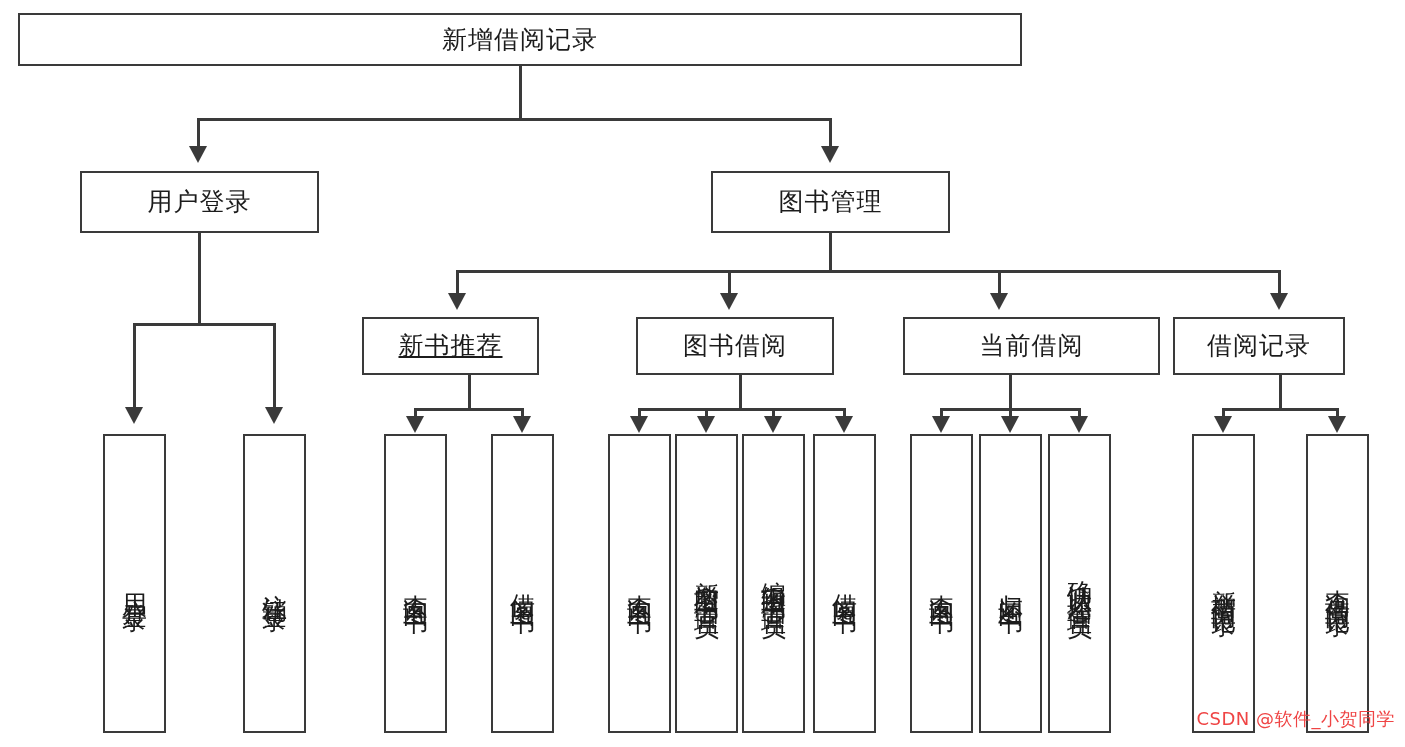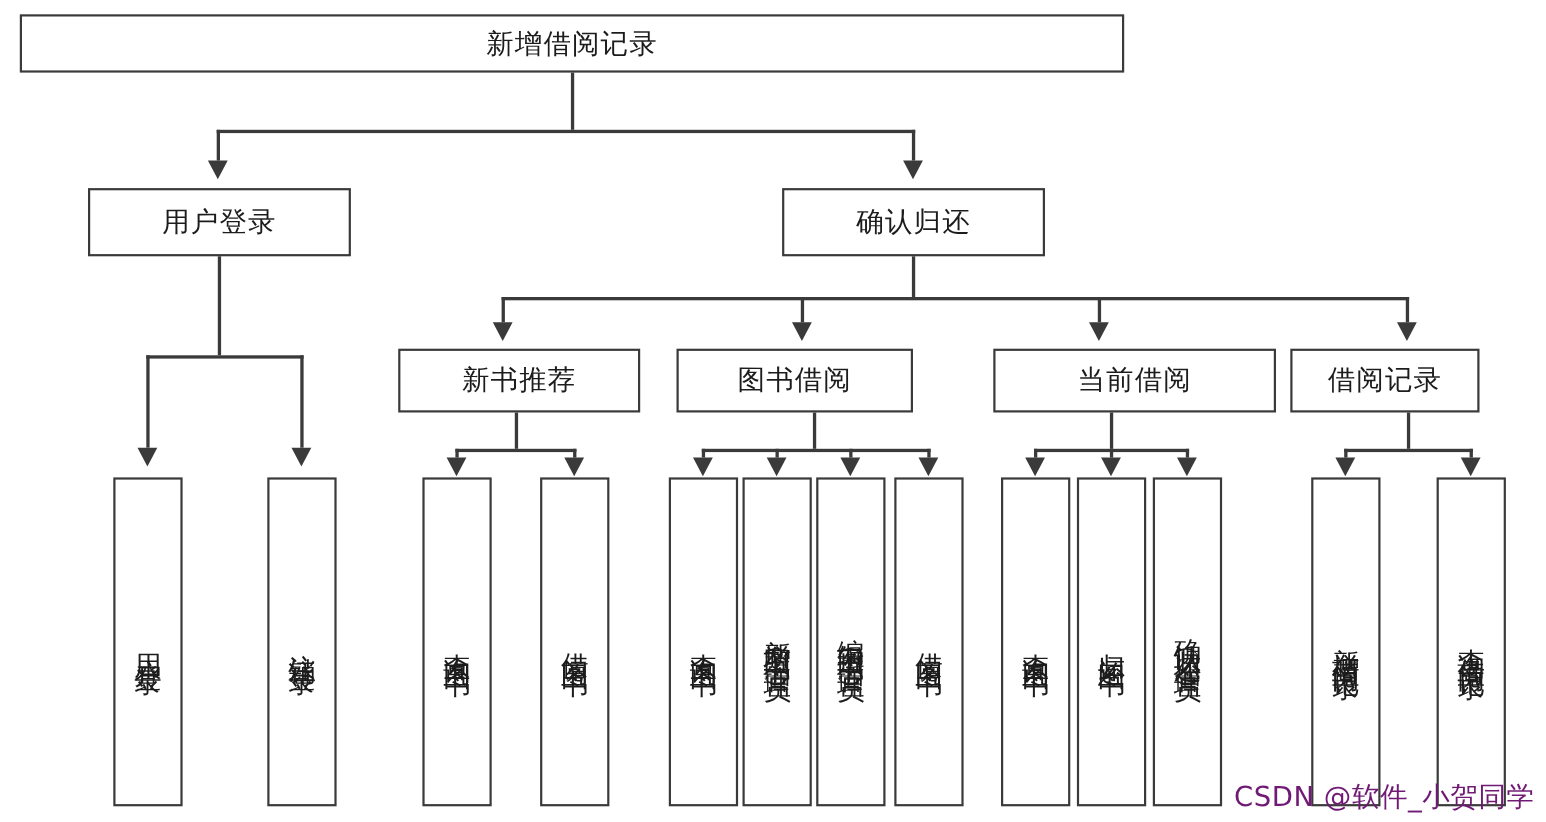--- a/index.html
+++ b/index.html
@@ -64,23 +64,23 @@
     width:0;height:0;
     border-left:9px solid transparent;
     border-right:9px solid transparent;
     border-top:17px solid #3a3a3a;
   }
 
   
   #watermark{
     position:absolute;
     right:10px;
-    bottom:6px;
-    font-size:25px;
-    color:#701a75;
+    bottom:16px;
+    font-size:18px;
+    color:#ef4444;
     letter-spacing:0.5px;
     white-space:nowrap;
     user-select:none;
   }
 </style>
 </head>
 <body>
 
 <div id="canvas">
 
@@ -94,45 +94,45 @@
   <div class="ln v" style="left:197px;top:118px;width:3px;height:28px;"></div>
   <div class="ln v" style="left:829px;top:118px;width:3px;height:28px;"></div>
   <div class="arrow" style="left:189px;top:146px;"></div>
   <div class="arrow" style="left:821px;top:146px;"></div>
 
   <div class="node h-node" id="n-user-login" style="left:80px;top:171px;width:239px;height:62px;">
     <span class="lbl">用户登录</span>
   </div>
 
   <div class="node h-node" id="n-book-admin" style="left:711px;top:171px;width:239px;height:62px;">
-    <span class="lbl">确认归还</span>
+    <span class="lbl">图书管理</span>
   </div>
 
   <div class="ln v" style="left:198px;top:233px;width:3px;height:90px;"></div>
   <div class="ln h" style="left:133px;top:323px;width:143px;height:3px;"></div>
   <div class="ln v" style="left:133px;top:323px;width:3px;height:84px;"></div>
   <div class="ln v" style="left:273px;top:323px;width:3px;height:84px;"></div>
   <div class="arrow" style="left:125px;top:407px;"></div>
   <div class="arrow" style="left:265px;top:407px;"></div>
 
   <div class="ln v" style="left:829px;top:233px;width:3px;height:37px;"></div>
   <div class="ln h" style="left:456px;top:270px;width:825px;height:3px;"></div>
   <div class="ln v" style="left:456px;top:270px;width:3px;height:23px;"></div>
   <div class="ln v" style="left:728px;top:270px;width:3px;height:23px;"></div>
   <div class="ln v" style="left:998px;top:270px;width:3px;height:23px;"></div>
   <div class="ln v" style="left:1278px;top:270px;width:3px;height:23px;"></div>
   <div class="arrow" style="left:448px;top:293px;"></div>
   <div class="arrow" style="left:720px;top:293px;"></div>
   <div class="arrow" style="left:990px;top:293px;"></div>
   <div class="arrow" style="left:1270px;top:293px;"></div>
 
-  <div class="node h-node" id="n-new-book-rec" style="left:362px;top:317px;width:220px;height:58px;">
+  <div class="node h-node" id="n-new-book-rec" style="left:362px;top:317px;width:177px;height:58px;text-decoration:underline;">
     <span class="lbl">新书推荐</span>
   </div>
-  <div class="node h-node" id="n-book-borrow" style="left:615px;top:317px;width:215px;height:58px;">
+  <div class="node h-node" id="n-book-borrow" style="left:636px;top:317px;width:198px;height:58px;">
     <span class="lbl">图书借阅</span>
   </div>
   <div class="node h-node" id="n-current-borrow" style="left:903px;top:317px;width:257px;height:58px;">
     <span class="lbl">当前借阅</span>
   </div>
   <div class="node h-node" id="n-borrow-record" style="left:1173px;top:317px;width:172px;height:58px;">
     <span class="lbl">借阅记录</span>
   </div>
 
   <div class="ln v" style="left:468px;top:375px;width:3px;height:33px;"></div>

